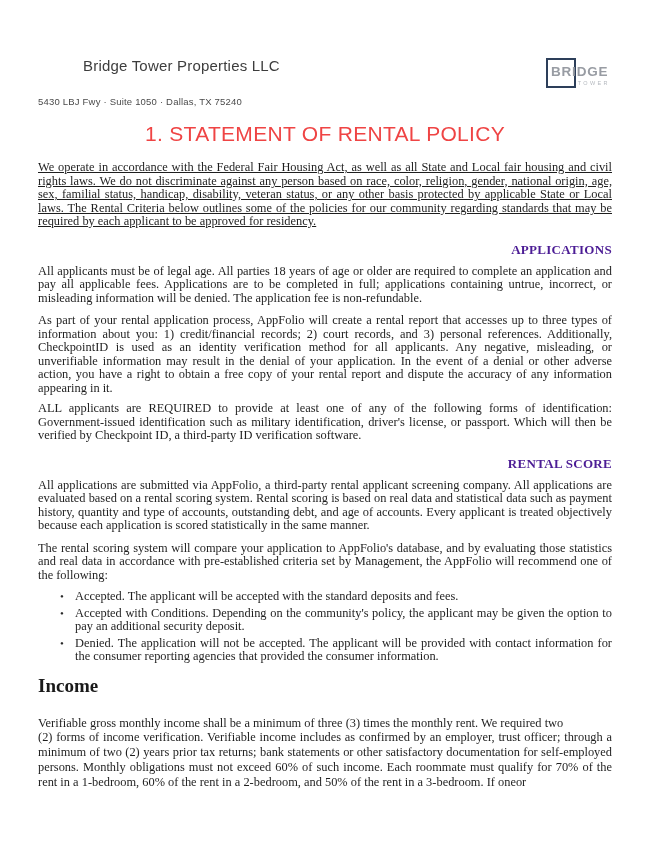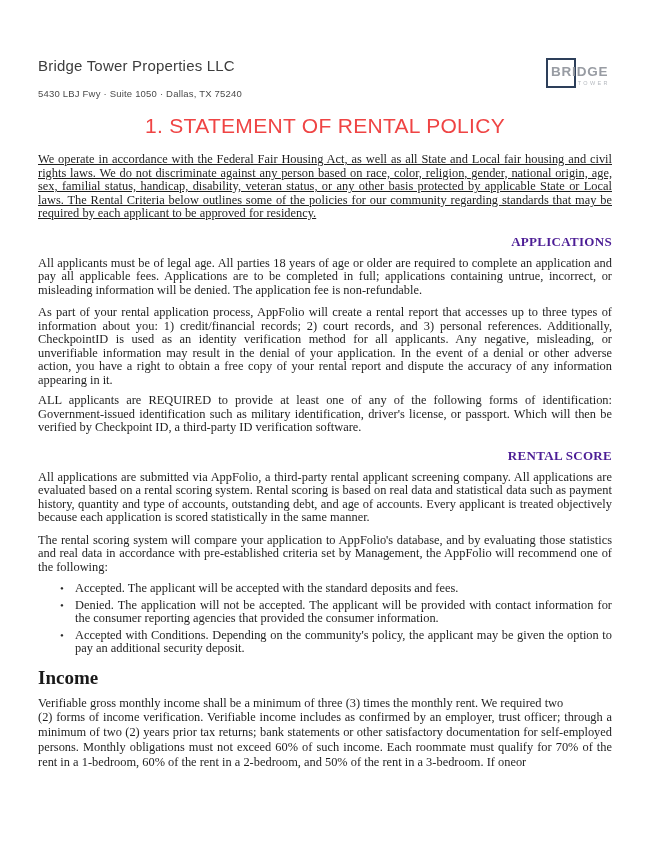--- a/index.html
+++ b/index.html
@@ -20,26 +20,27 @@
     display: flex;
     justify-content: space-between;
     align-items: flex-start;
   }
   .company-block { }
   .company-name {
     font-family: "Liberation Sans", sans-serif;
     font-size: 15px;
     color: #3d3d3d;
     letter-spacing: 0.2px;
+    margin-left: 45px;
   }
   .company-address {
     font-family: "Liberation Sans", sans-serif;
     font-size: 9.5px;
     color: #4a4a4a;
-    margin-top: 14px;
+    margin-top: 22px;
     letter-spacing: 0.2px;
   }
   .company-phone {
     font-family: "Liberation Sans", sans-serif;
     font-size: 9.5px;
     color: #4a4a4a;
     margin-top: 9px;
     letter-spacing: 0.2px;
   }
   
@@ -130,21 +131,21 @@
   }
   .bullet-list li::before {
     content: "\2022";
     position: absolute;
     left: 0;
     top: 0;
     font-size: 11px;
     color: #2a2a2a;
   }
   .para.income-para {
-    margin-top: 7px;
+    margin-top: 19px;
     line-height: 14.8px;
   }
 </style>
 </head>
 <body>
 
 <div class="page">
 
   <div class="header-row">
     <div class="company-block">
@@ -167,20 +168,20 @@
   <p class="para">As part of your rental application process, AppFolio will create a rental report that accesses up to three types of information about you: 1) credit/financial records; 2) court records, and 3) personal references. Additionally, CheckpointID is used as an identity verification method for all applicants. Any negative, misleading, or unverifiable information may result in the denial of your application. In the event of a denial or other adverse action, you have a right to obtain a free copy of your rental report and dispute the accuracy of any information appearing in it.</p>
 
   <p class="para first-after-heading">ALL applicants are REQUIRED to provide at least one of any of the following forms of identification: Government-issued identification such as military identification, driver's license, or passport. Which will then be verified by Checkpoint ID, a third-party ID verification software.</p>
 
   <h2 class="section-heading">RENTAL SCORE</h2>
   <p class="para first-after-heading">All applications are submitted via AppFolio, a third-party rental applicant screening company. All applications are evaluated based on a rental scoring system. Rental scoring is based on real data and statistical data such as payment history, quantity and type of accounts, outstanding debt, and age of accounts. Every applicant is treated objectively because each application is scored statistically in the same manner.</p>
   <p class="para">The rental scoring system will compare your application to AppFolio's database, and by evaluating those statistics and real data in accordance with pre-established criteria set by Management, the AppFolio will recommend one of the following:</p>
 
   <ul class="bullet-list">
     <li>Accepted. The applicant will be accepted with the standard deposits and fees.</li>
+    <li>Accepted with Conditions. Depending on the community's policy, the applicant may be given the option to pay an additional security deposit.</li>
     <li>Denied. The application will not be accepted. The applicant will be provided with contact information for the consumer reporting agencies that provided the consumer information.</li>
-    <li>Accepted with Conditions. Depending on the community's policy, the applicant may be given the option to pay an additional security deposit.</li>
   </ul>
 
   <h3 class="sub-heading">Income</h3>
   <p class="para income-para"><span>Verifiable gross monthly income shall be a minimum of three (3) times the monthly rent. We required two</span><br><span>(2) forms of income verification. Verifiable income includes as confirmed by an employer, trust officer; through a minimum of two (2) years prior tax returns; bank statements or other satisfactory documentation for self-employed persons. Monthly obligations must not exceed 60% of such income. Each roommate must qualify for 70% of the rent in a 1-bedroom, 60% of the rent in a 2-bedroom, and 50% of the rent in a 3-bedroom. If oneor</span></p>
 
 </div>
 
 </body></html>

